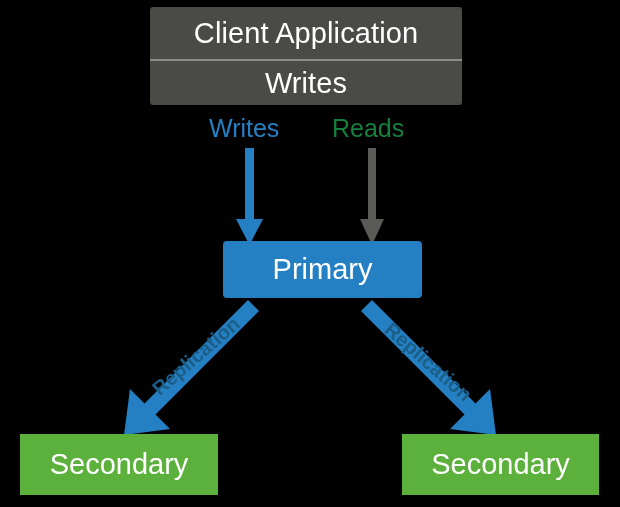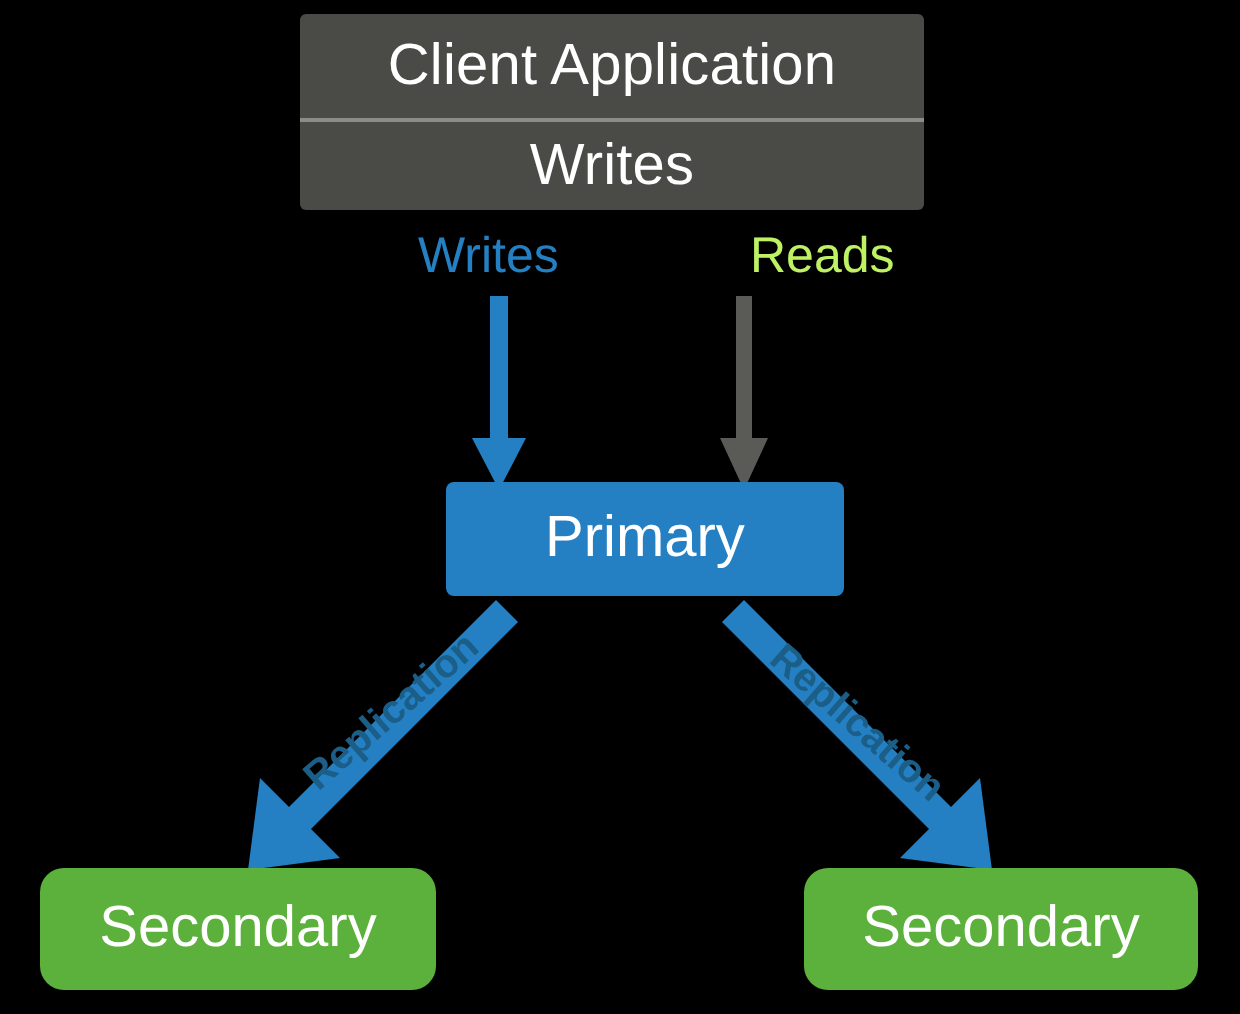--- a/index.html
+++ b/index.html
@@ -51,22 +51,21 @@
     white-space: nowrap;
   }
   .flow-label.writes {
     left: 209px;
     top: 114px;
     color: #2580c3;
   }
   .flow-label.reads {
     left: 332px;
     top: 114px;
-    color: #bef264;
-    margin-left: 43px;
+    color: #15803d;
   }
 
   
   #arrows {
     position: absolute;
     left: 0;
     top: 0;
     width: 620px;
     height: 507px;
   }
@@ -88,21 +87,21 @@
     white-space: nowrap;
     margin-left: 12px;
   }
 
   
   .secondary-box {
     position: absolute;
     top: 434px;
     height: 61px;
     background: #5cb03c;
-    border-radius: 12px;
+    border-radius: 0;
     display: flex;
     align-items: center;
     justify-content: center;
     color: #ffffff;
     font-size: 29px;
     white-space: nowrap;
   }
   .secondary-box.left  { left: 20px;  width: 198px; }
   .secondary-box.right { left: 402px; width: 197px; }
 

